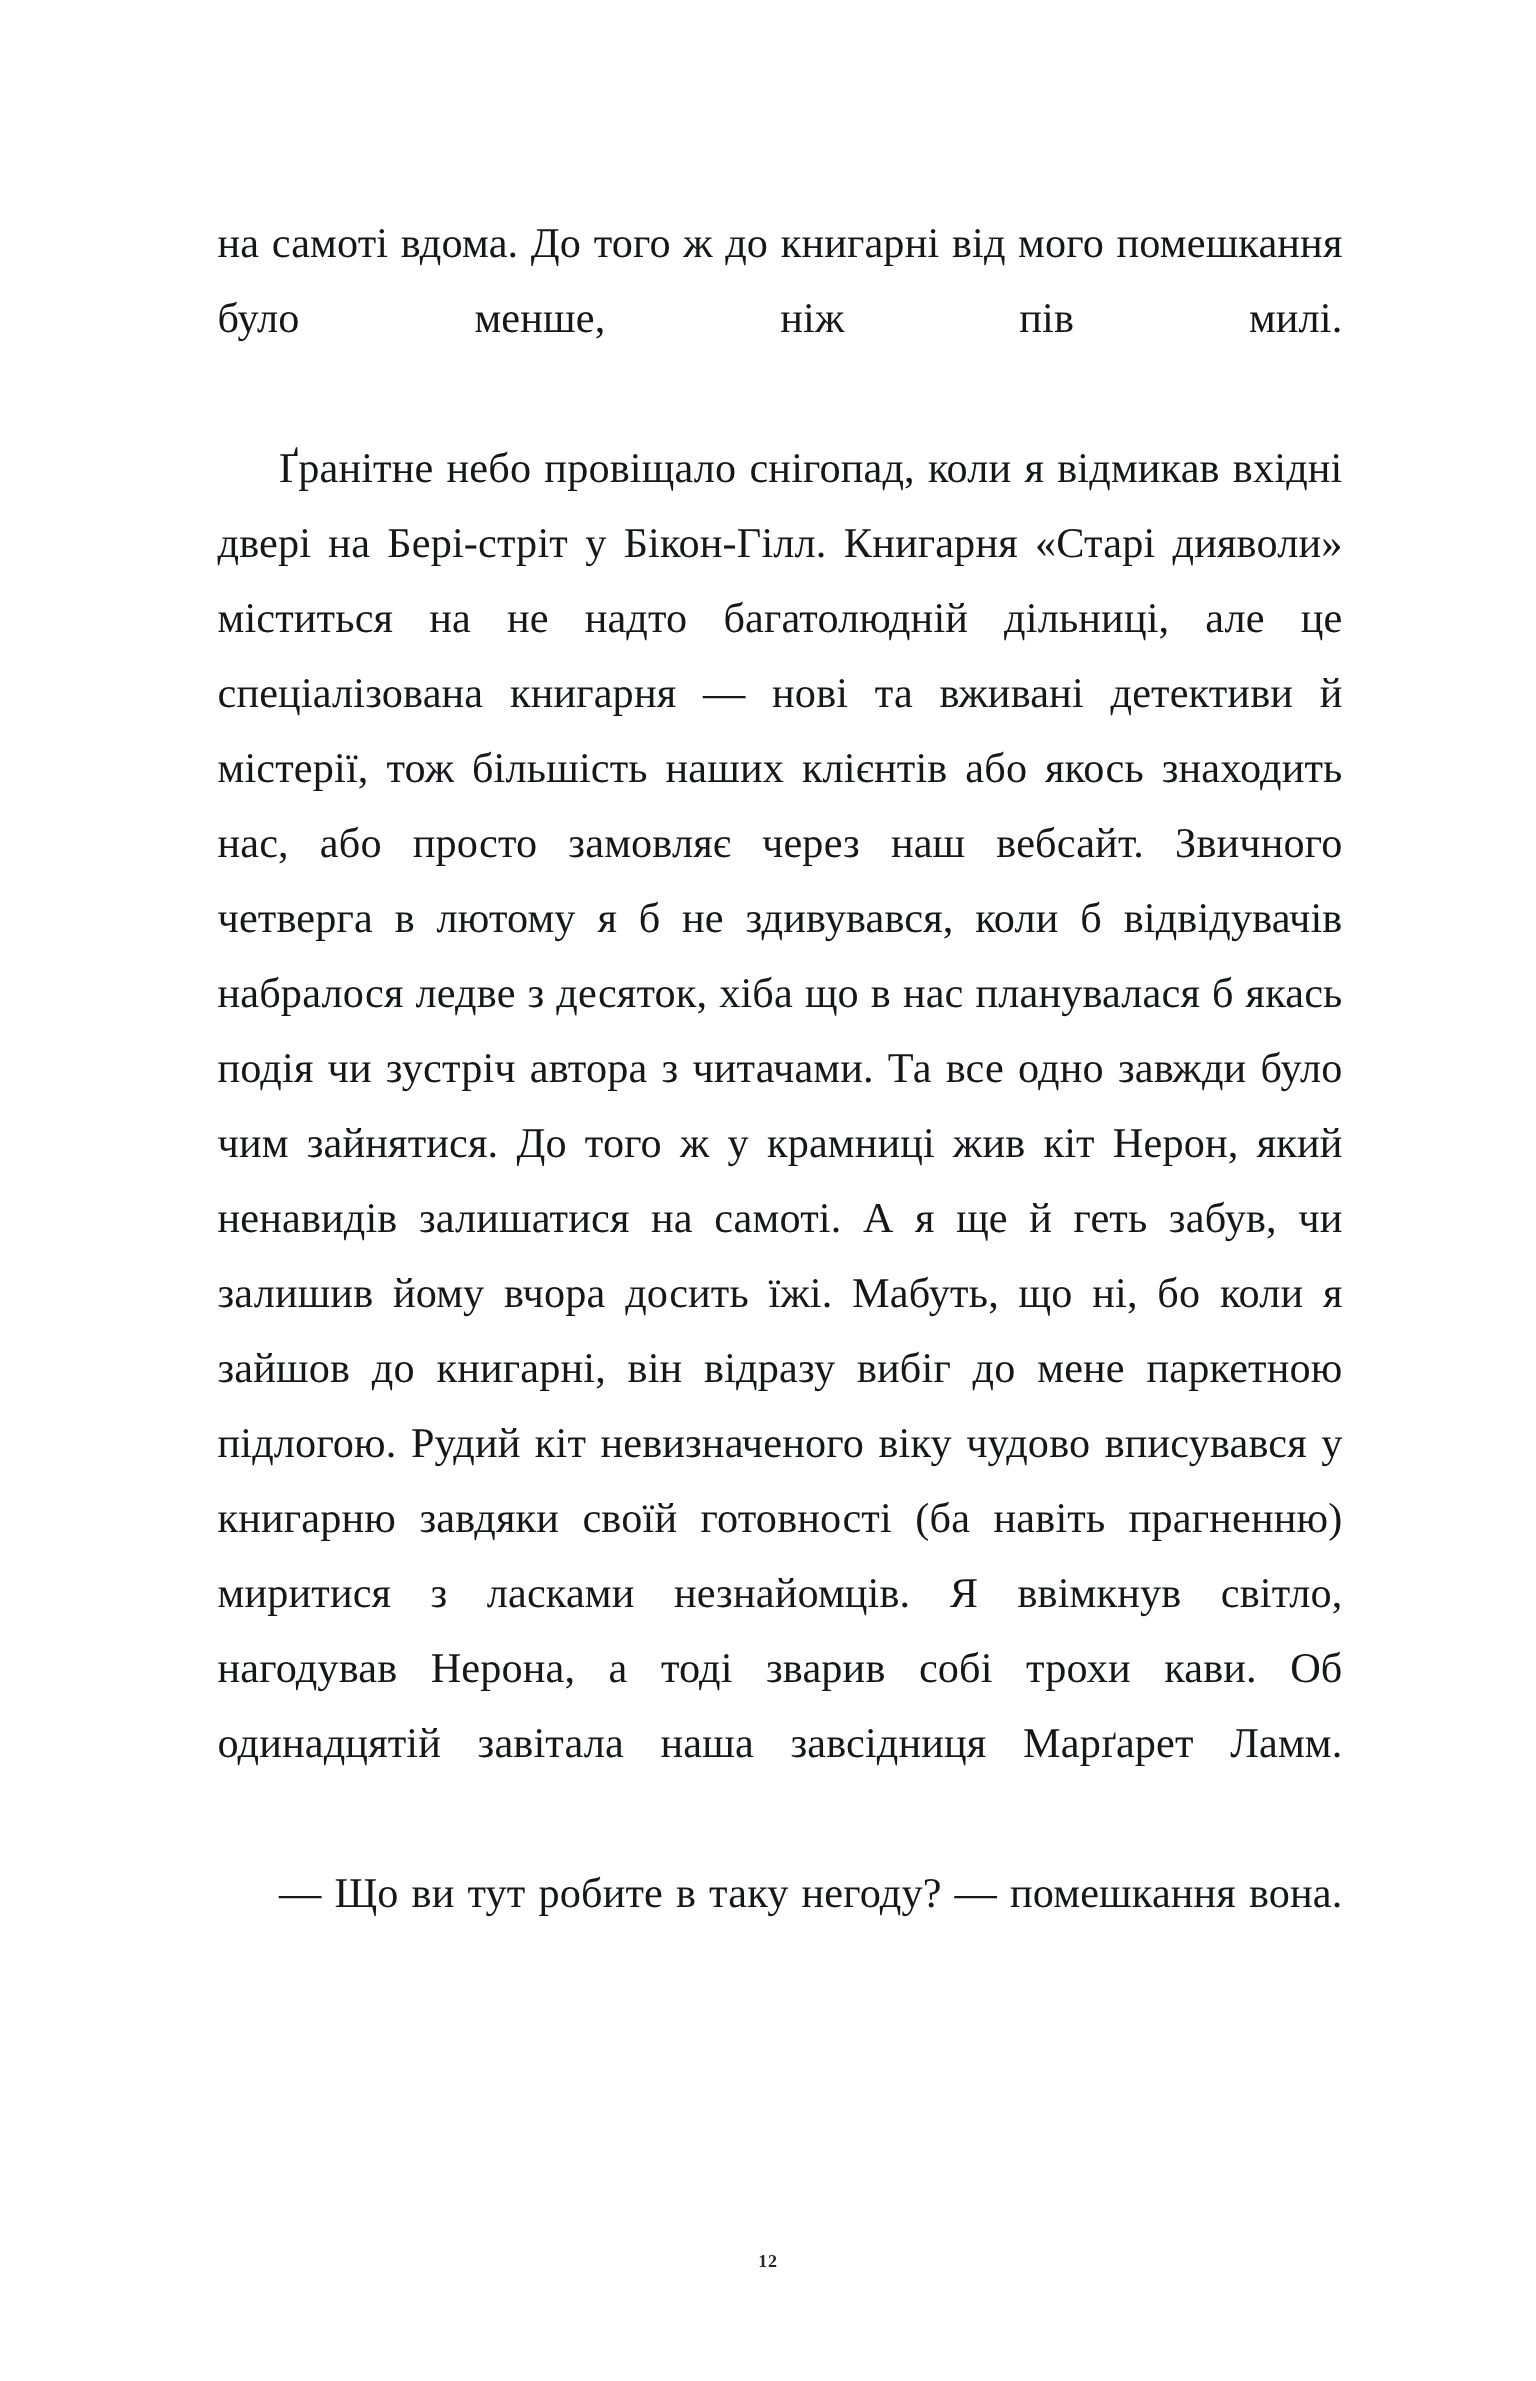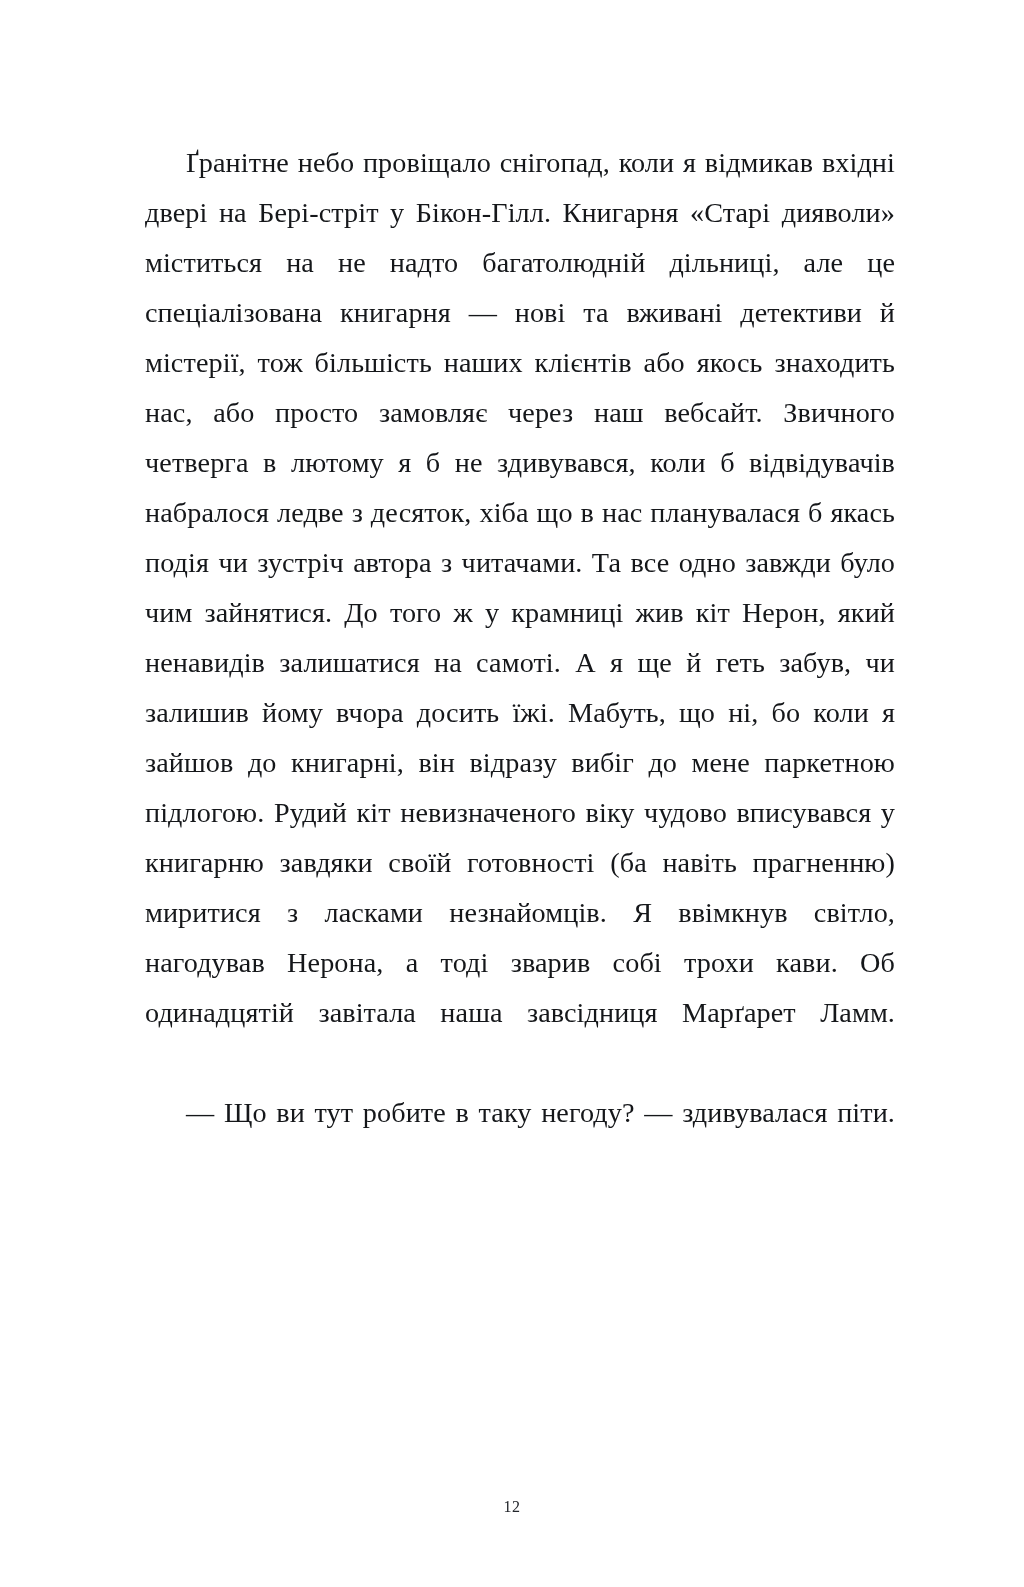--- a/index.html
+++ b/index.html
@@ -56,37 +56,38 @@
     display: inline-block;
     width: 100%;
   }
 
   .folio {
     position: absolute;
     left: 0;
     right: 0;
     top: 1496px;
     text-align: center;
-    font-size: 16px;
+    font-size: 12px;
     line-height: 22px;
-    font-weight: 400;
+    font-weight: 700;
     color: #23262b;
     letter-spacing: 0.5px;
   }
 </style>
 </head>
 <body>
 
 <div class="page">
 
   <div class="text-block">
 
+    <p class="para continuation">на самоті вдома. До того ж до книгарні від мого помешкання було менше, ніж пів милі.</p>
 
 
     <p class="para">Ґранітне небо провіщало снігопад, коли я відмикав вхідні двері на Бері-стріт у Бікон-Гілл. Книгарня «Старі дияволи» міститься на не надто багатолюдній дільниці, але це спеціалізована книгарня — нові та вживані детективи й містерії, тож більшість наших клієнтів або якось знаходить нас, або просто замовляє через наш вебсайт. Звичного четверга в лютому я б не здивувався, коли б відвідувачів набралося ледве з десяток, хіба що в нас планувалася б якась подія чи зустріч автора з читачами. Та все одно завжди було чим зайнятися. До того ж у крамниці жив кіт Нерон, який ненавидів залишатися на самоті. А я ще й геть забув, чи залишив йому вчора досить їжі. Мабуть, що ні, бо коли я зайшов до книгарні, він відразу вибіг до мене паркетною підлогою. Рудий кіт невизначеного віку чудово вписувався у книгарню завдяки своїй готовності (ба навіть прагненню) миритися з ласками незнайомців. Я ввімкнув світло, нагодував Нерона, а тоді зварив собі трохи кави. Об одинадцятій завітала наша завсідниця Марґарет Ламм.</p>
 
-    <p class="para">— Що ви тут робите в таку негоду? — здивувалася піти.</p>
+    <p class="para">— Що ви тут робите в таку негоду? — помешкання вона.</p>
 
   </div>
 
   <div class="folio">12</div>
 
 </div>
 
 </body></html>

